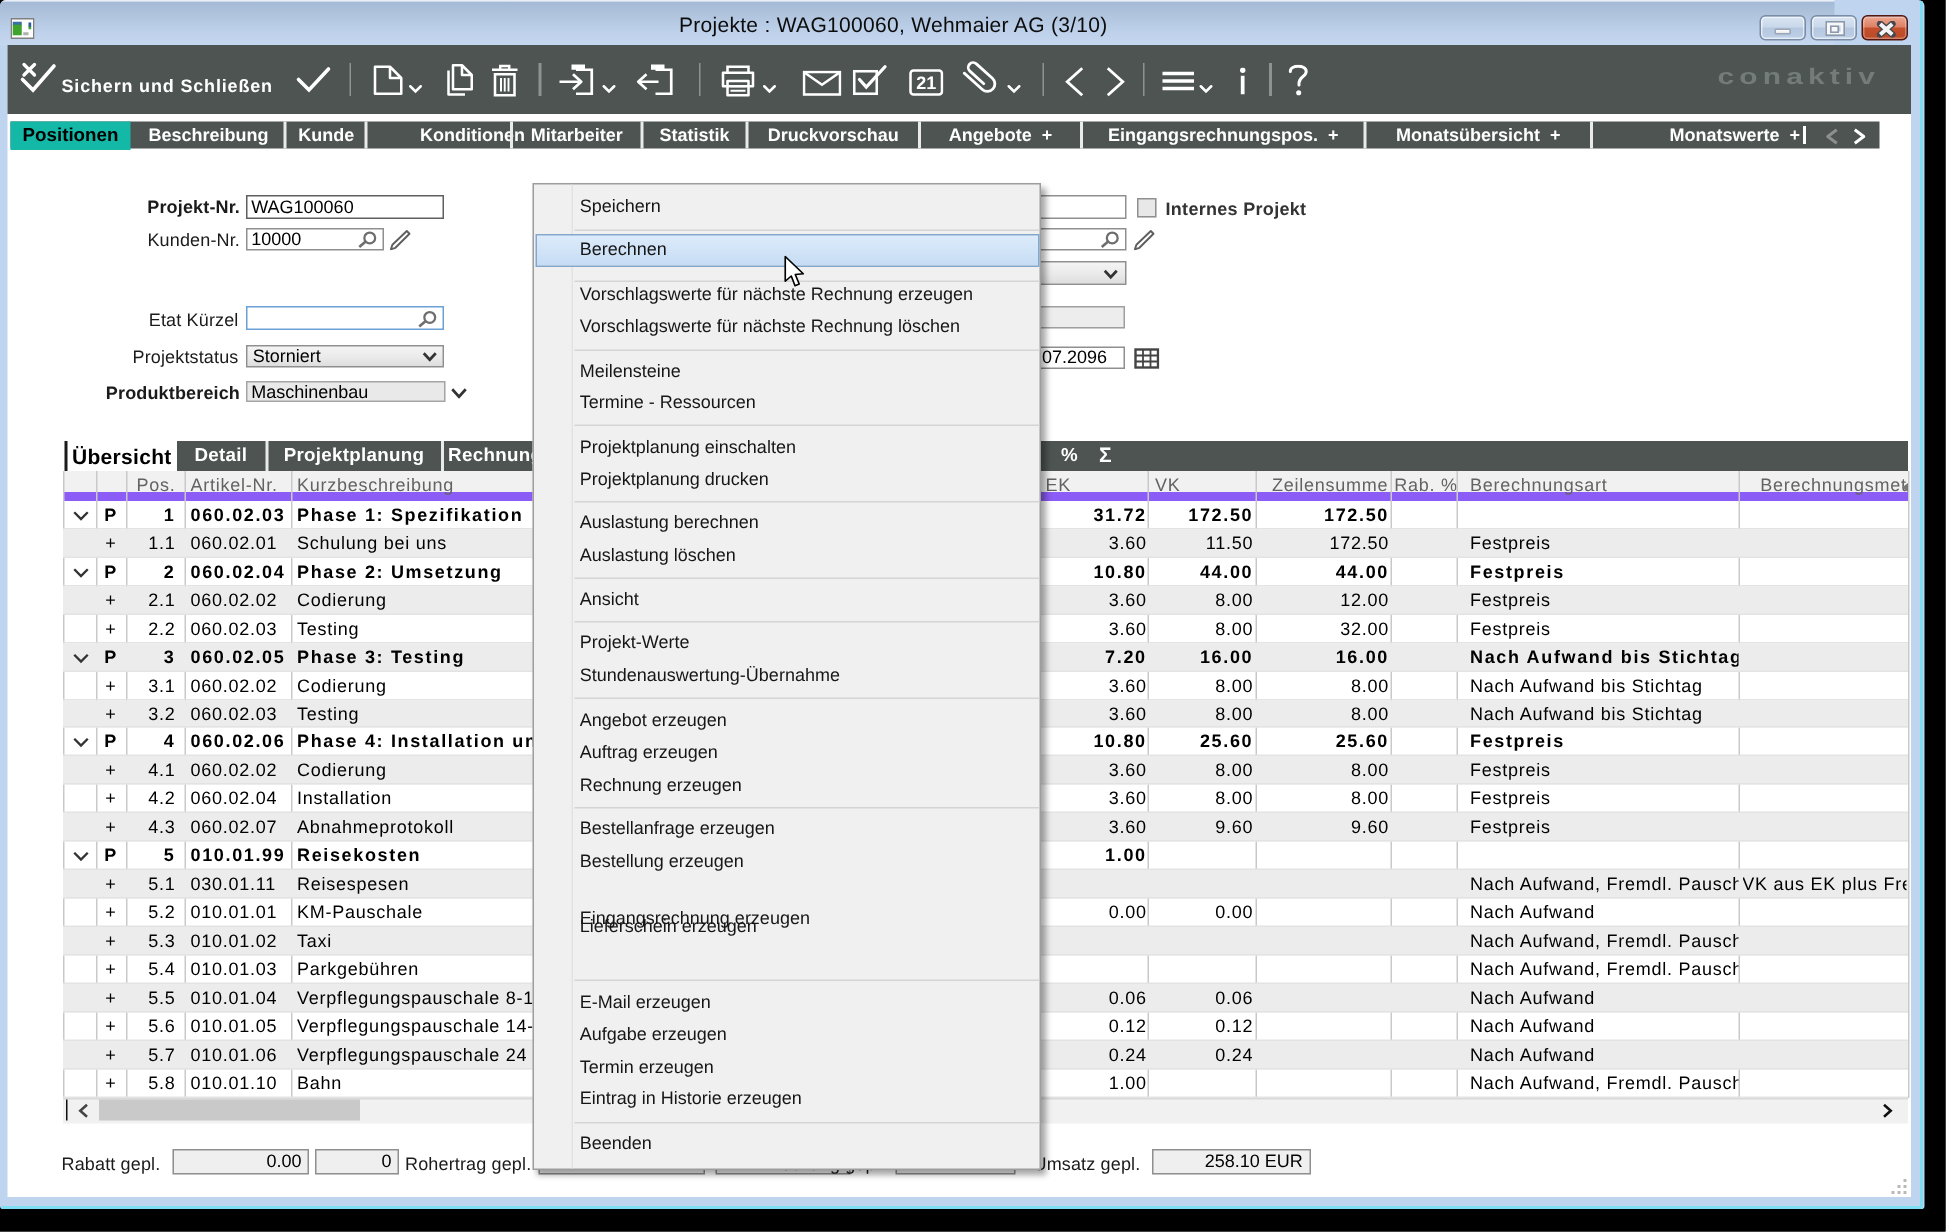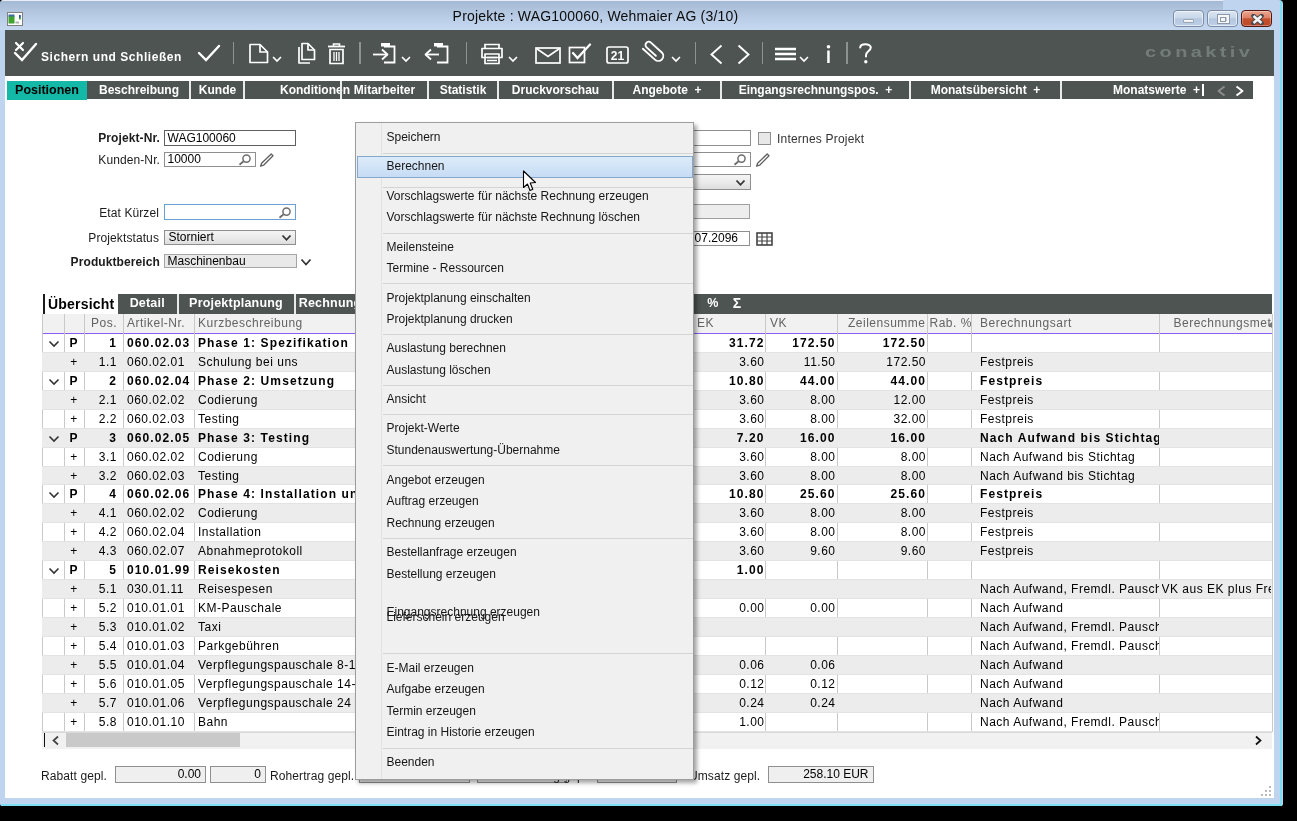--- a/index.html
+++ b/index.html
@@ -251,21 +251,21 @@
   <svg class="ab" style="left:281px; top:234px;" width="11" height="8" viewBox="0 0 11 8">
     <path d="M1.5 1.5 L5.5 5.8 L9.5 1.5" stroke="#333" stroke-width="1.8" fill="none"></path>
   </svg>
   <div class="flabel" style="left:40px; top:254.5px; width:120px; font-weight:bold;">Produktbereich</div>
   <div class="finput" style="left:163.5px; top:253.5px; width:133.5px; height:14.5px; background:#e9e9e9; border-color:#a5a5a5; line-height:12px;">Maschinenbau</div>
   <svg class="ab" style="left:300px; top:257.5px;" width="12" height="9" viewBox="0 0 12 9">
     <path d="M1.5 1.5 L6 6.5 L10.5 1.5" stroke="#333" stroke-width="1.8" fill="none"></path>
   </svg>
   <div class="finput" style="left:560px; top:129.5px; width:191px; height:16.5px;"></div>
   <div class="ab" style="left:757.5px; top:131.5px; width:13px; height:13px; background:#e8e8e8; border:1px solid #8f8f8f;"></div>
-  <div class="ab" style="left:777px; top:132px; font-size:12px; color:#333; letter-spacing:0.2px;">Internes Projekt</div>
+  <div class="ab" style="left:777px; top:132px; font-size:12px; color:#333; letter-spacing:0.2px;font-weight:bold;">Internes Projekt</div>
   <div class="finput" style="left:560px; top:151.5px; width:191px; height:15.5px;"></div>
   <svg class="ab" style="left:733px; top:153.5px;" width="15" height="12" viewBox="0 0 15 12">
     <circle cx="8.5" cy="4.6" r="3.6" stroke="#6e6e6e" stroke-width="1.5" fill="none"></circle>
     <path d="M5.6 7.2 L1.5 10.7" stroke="#6e6e6e" stroke-width="1.8"></path>
   </svg>
   <svg class="ab" style="left:755px; top:152.5px;" width="15" height="14" viewBox="0 0 15 14">
     <path d="M12.2 1 L14 2.8 L4.6 12.2 L1.6 13.2 L2.6 10.2 Z" stroke="#5f5f5f" stroke-width="1.3" fill="none" stroke-linejoin="round"></path>
   </svg>
   <div class="fsel" style="left:560px; top:174px; width:191px; height:15.5px;"></div>
   <svg class="ab" style="left:735px; top:178.5px;" width="11" height="8" viewBox="0 0 11 8">
@@ -280,21 +280,21 @@
   <div id="innerbar"></div>
   <div class="ab" style="left:42.5px; top:294px; width:2px; height:19.5px; background:#1a1a1a;"></div>
   <div class="ab" style="left:48px; top:296px; font-size:14px; font-weight:bold; color:#000; letter-spacing:0.2px;">Übersicht</div>
   <div class="itab" style="left:118px; width:58.5px;">Detail</div>
   <div class="itab" style="left:178.5px; width:115px;">Projektplanung</div>
   <div class="itab" style="left:295.5px; width:110px;">Rechnungspläne</div>
   <div class="isep" style="left:176.5px;"></div>
   <div class="isep" style="left:293.5px;"></div>
   <div class="itab" style="left:698px; width:30px;">%</div>
   <div class="itab" style="left:722px; width:30px; font-size:14px;">Σ</div>
-  <div class="ab" style="left:41.5px; top:313.5px; width:1230.5px; height:20.5px; background:#f1f1f1; border-bottom:1px solid #8b5cf6;">
+  <div class="ab" style="left:41.5px; top:313.5px; width:1230.5px; height:20.5px; background:#f1f1f1; border-bottom:6px solid #8b5cf6;">
     <span class="cell cpos" style="color:#636363;">Pos.</span>
     <span class="cell cart" style="color:#636363;">Artikel-Nr.</span>
     <span class="cell ckz" style="color:#636363;">Kurzbeschreibung</span>
     <span class="cell" style="left:655.5px; color:#636363;">EK</span>
     <span class="cell" style="left:728.5px; color:#636363;">VK</span>
     <span class="cell" style="left:806.5px; color:#636363;">Zeilensumme</span>
     <span class="cell" style="left:888px; color:#636363;">Rab. %</span>
     <span class="cell cb1" style="color:#636363;">Berechnungsart</span>
     <span class="cell cb2" style="color:#636363;padding-left:12px;">Berechnungsmeth</span>
     <svg style="position:absolute; left:1224px; top:7px;" width="8" height="8" viewBox="0 0 8 8">

